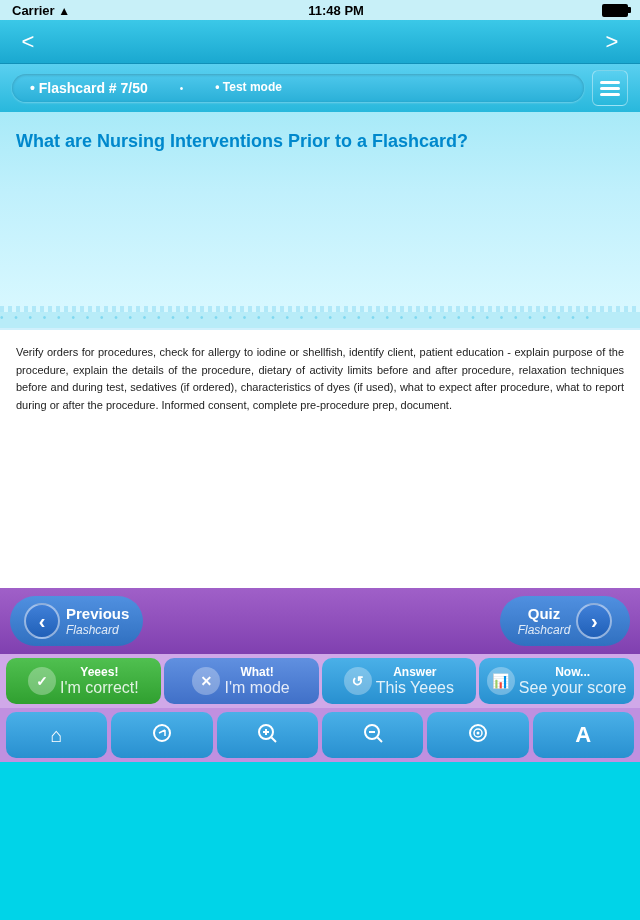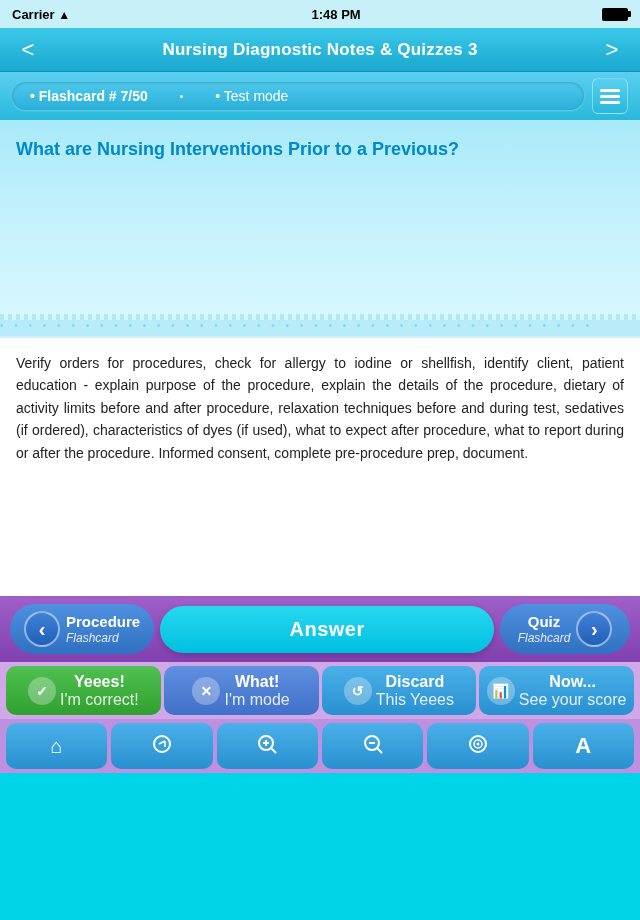--- a/index.html
+++ b/index.html
@@ -8,21 +8,21 @@
       height: 920px;
       font-family: -apple-system, 'Helvetica Neue', Arial, sans-serif;
       background: #00d4e8;
       overflow: hidden;
       position: relative;
     }
 
     
     .status-bar {
       background: #c8f0f8;
-      height: 28px;
+      height: 20px;
       display: flex;
       align-items: center;
       justify-content: space-between;
       padding: 0 12px;
       font-size: 13px;
       font-weight: 600;
       color: #000;
     }
     .status-bar .carrier { font-weight: 600; }
     .status-bar .time { font-weight: 600; }
@@ -100,22 +100,22 @@
       box-shadow: inset 0 1px 3px rgba(0,0,0,0.2), 0 1px 2px rgba(255,255,255,0.3);
     }
     .flashcard-label {
       color: white;
       font-size: 14px;
       font-weight: 600;
     }
     .flashcard-label span { font-weight: 700; }
     .mode-label {
       color: white;
-      font-size: 14px;
-      font-weight: 400;
+      font-size: 12px;
+      font-weight: 700;
     }
     .mode-label::before { content: '• '; }
     .list-icon-btn {
       width: 36px;
       height: 36px;
       background: linear-gradient(180deg, #5ad0f0 0%, #28b8dc 100%);
       border-radius: 6px;
       display: flex;
       align-items: center;
       justify-content: center;
@@ -180,21 +180,21 @@
 
     
     .answer-area {
       background: white;
       padding: 14px 16px 16px 16px;
       min-height: 260px;
       border-top: 2px solid #d0f0fc;
     }
     .answer-text {
       color: #222;
-      font-size: 14px;
+      font-size: 11px;
       line-height: 1.6;
       text-align: justify;
       font-family: 'Helvetica Neue', Arial, sans-serif;
     }
 
     
     .bottom-nav {
       background: linear-gradient(180deg, #a060c8 0%, #8040b0 100%);
       padding: 8px 10px;
       display: flex;
@@ -287,21 +287,21 @@
       display: flex;
       align-items: center;
       justify-content: center;
       font-size: 14px;
       color: white;
       font-weight: 700;
       flex-shrink: 0;
     }
     .score-btn .btn-label {
       color: white;
-      font-size: 16px;
+      font-size: 12px;
       font-weight: 700;
       line-height: 1.2;
       text-align: center;
     }
     .score-btn .btn-sublabel {
       color: rgba(255,255,255,0.85);
       font-size: 16px;
       font-weight: 400;
     }
 
@@ -339,29 +339,28 @@
     .dot-separator::before { content: '•'; color: white; font-size: 10px; }
   </style>
 </head>
 <body>
 
 <div class="status-bar">
   <div class="carrier">
     <span>Carrier</span>
     <span class="wifi-icon"> ▲</span>
   </div>
-  <div class="time">1:48 PM</div>
+  <div class="time">11:48 PM</div>
   <div class="battery">
     <div class="battery-icon"></div>
   </div>
 </div>
 
 <div class="nav-bar">
   <div class="nav-btn">&lt;</div>
-  <div class="nav-title">Nursing Diagnostic Notes &amp; Quizzes 3</div>
   <div class="nav-btn">&gt;</div>
 </div>
 
 <div class="flashcard-bar">
   <div class="flashcard-info">
     <div class="flashcard-label">
       <span>• Flashcard #</span><span> 7/50</span>
     </div>
     <div class="dot-separator"></div>
     <div class="mode-label">Test mode</div>
@@ -369,39 +368,36 @@
   <div class="list-icon-btn">
     <div class="lines">
       <div class="line"></div>
       <div class="line"></div>
       <div class="line"></div>
     </div>
   </div>
 </div>
 
 <div class="question-area">
-  <div class="question-text">What are Nursing Interventions Prior to a Previous?</div>
+  <div class="question-text">What are Nursing Interventions Prior to a Flashcard?</div>
 </div>
 
 <div class="divider-dots"></div>
 
 <div class="answer-area">
   <div class="answer-text">Verify orders for procedures, check for allergy to iodine or shellfish, identify client, patient education - explain purpose of the procedure, explain the details of the procedure, dietary of activity limits before and after procedure, relaxation techniques before and during test, sedatives (if ordered), characteristics of dyes (if used), what to expect after procedure, what to report during or after the procedure. Informed consent, complete pre-procedure prep, document.</div>
 </div>
 
 <div class="bottom-nav">
   <div class="nav-flash-btn">
     <div class="arrow-circle">‹</div>
     <div>
-      <div class="btn-text">Procedure</div>
+      <div class="btn-text">Previous</div>
       <div class="btn-sub">Flashcard</div>
     </div>
-  </div>
-  <div class="answer-btn">
-    <div class="answer-btn-text">Answer</div>
   </div>
   <div class="nav-flash-btn">
     <div>
       <div class="btn-text">Quiz</div>
       <div class="btn-sub">Flashcard</div>
     </div>
     <div class="arrow-circle">›</div>
   </div>
 </div>
 
@@ -416,21 +412,21 @@
   <div class="score-btn wrong">
     <div class="icon-circle">✕</div>
     <div>
       <div class="btn-label">What!</div>
       <div class="btn-sublabel">I'm mode</div>
     </div>
   </div>
   <div class="score-btn discard">
     <div class="icon-circle">↺</div>
     <div>
-      <div class="btn-label">Discard</div>
+      <div class="btn-label">Answer</div>
       <div class="btn-sublabel">This Yeees</div>
     </div>
   </div>
   <div class="score-btn see-score">
     <div class="icon-circle">📊</div>
     <div>
       <div class="btn-label">Now...</div>
       <div class="btn-sublabel">See your score</div>
     </div>
   </div>

